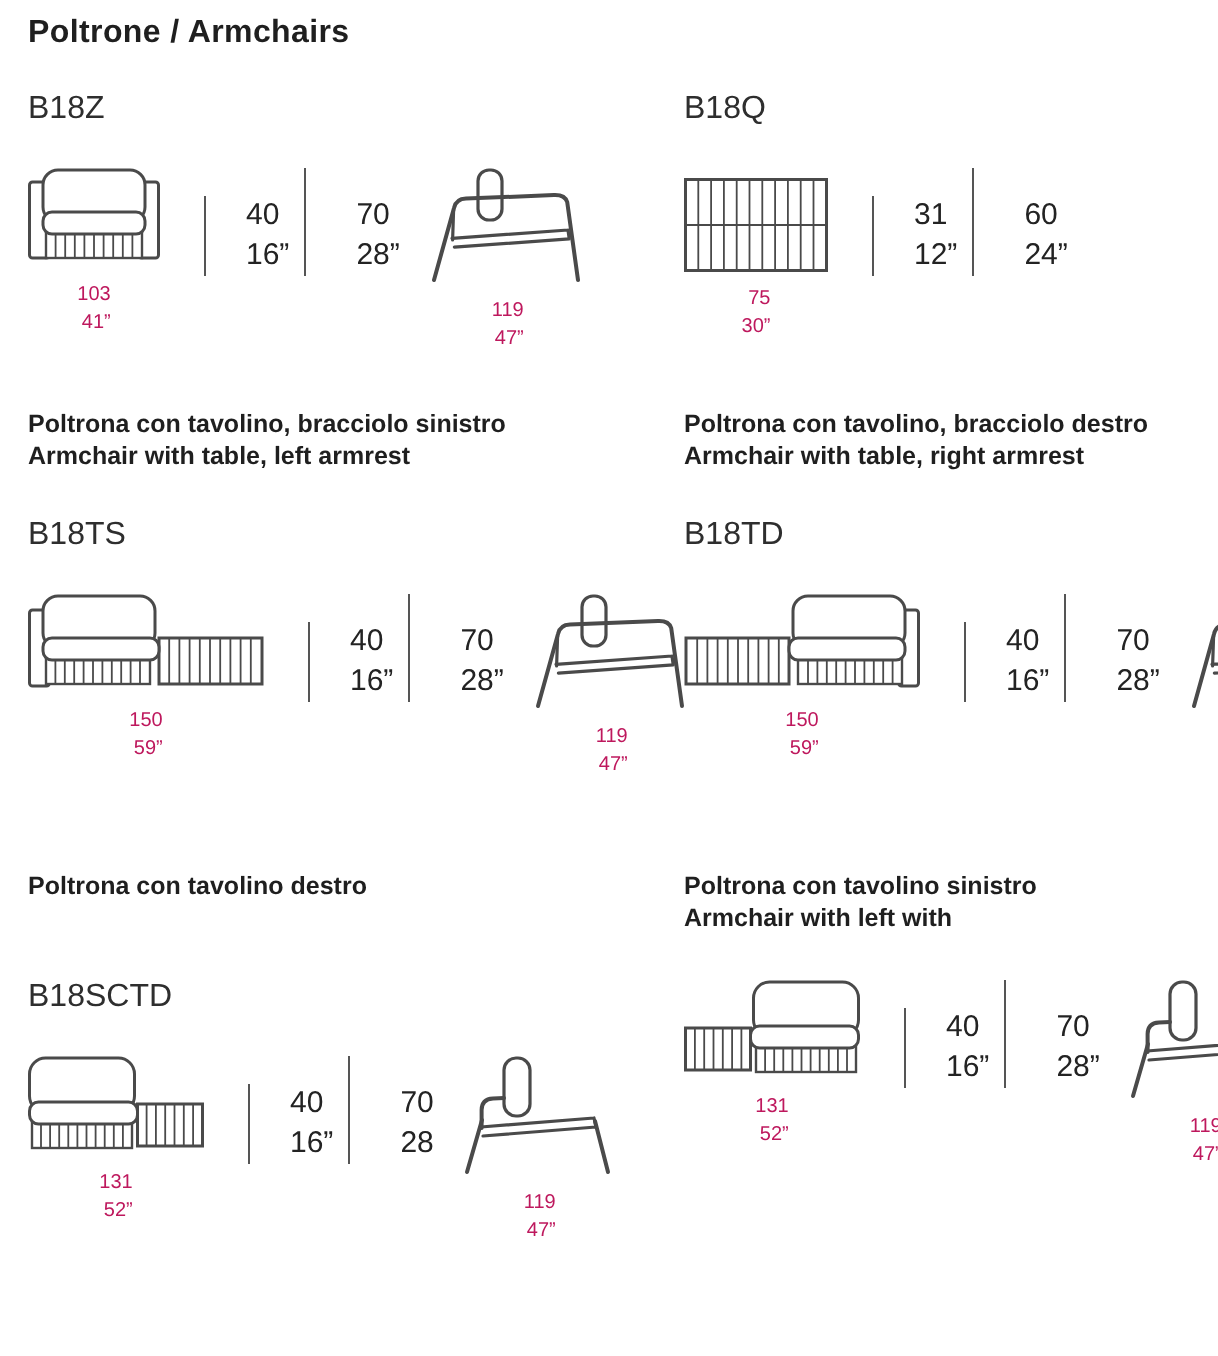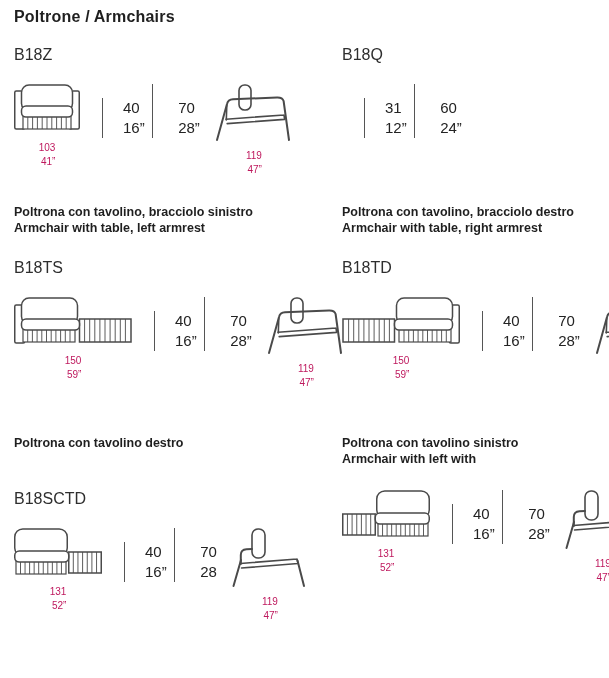--- a/index.html
+++ b/index.html
@@ -78,20 +78,33 @@
             <div>119</div>
             <div>47”</div>
           </div>
         </div>
       </div>
     </div>
 
     <div class="cell">
       <div class="model">B18Q</div>
       <div class="draw-row">
+        <div class="fig">
+          <svg width="72" height="47" viewBox="0 0 72 47" style="margin-top:5px">
+            <g stroke="#4a4a4a" fill="#ffffff">
+              <rect x="0.75" y="0.75" width="70.5" height="45.5" stroke-width="1.5"></rect>
+              <path d="M0.75 23.5 H71.25" stroke-width="1.1" fill="none"></path>
+              <path d="M7.15 1V46M13.55 1V46M19.95 1V46M26.35 1V46M32.75 1V46M39.15 1V46M45.55 1V46M51.95 1V46M58.35 1V46M64.75 1V46" stroke-width=".9" fill="none"></path>
+            </g>
+          </svg>
+          <div class="fig-label">
+            <div>75</div>
+            <div>30”</div>
+          </div>
+        </div>
         <div class="dims">
           <div class="dim-pair tick">
             <div>31</div>
             <div>12”</div>
           </div>
           <div class="dim-divider"></div>
           <div class="dim-pair">
             <div>60</div>
             <div>24”</div>
           </div>

